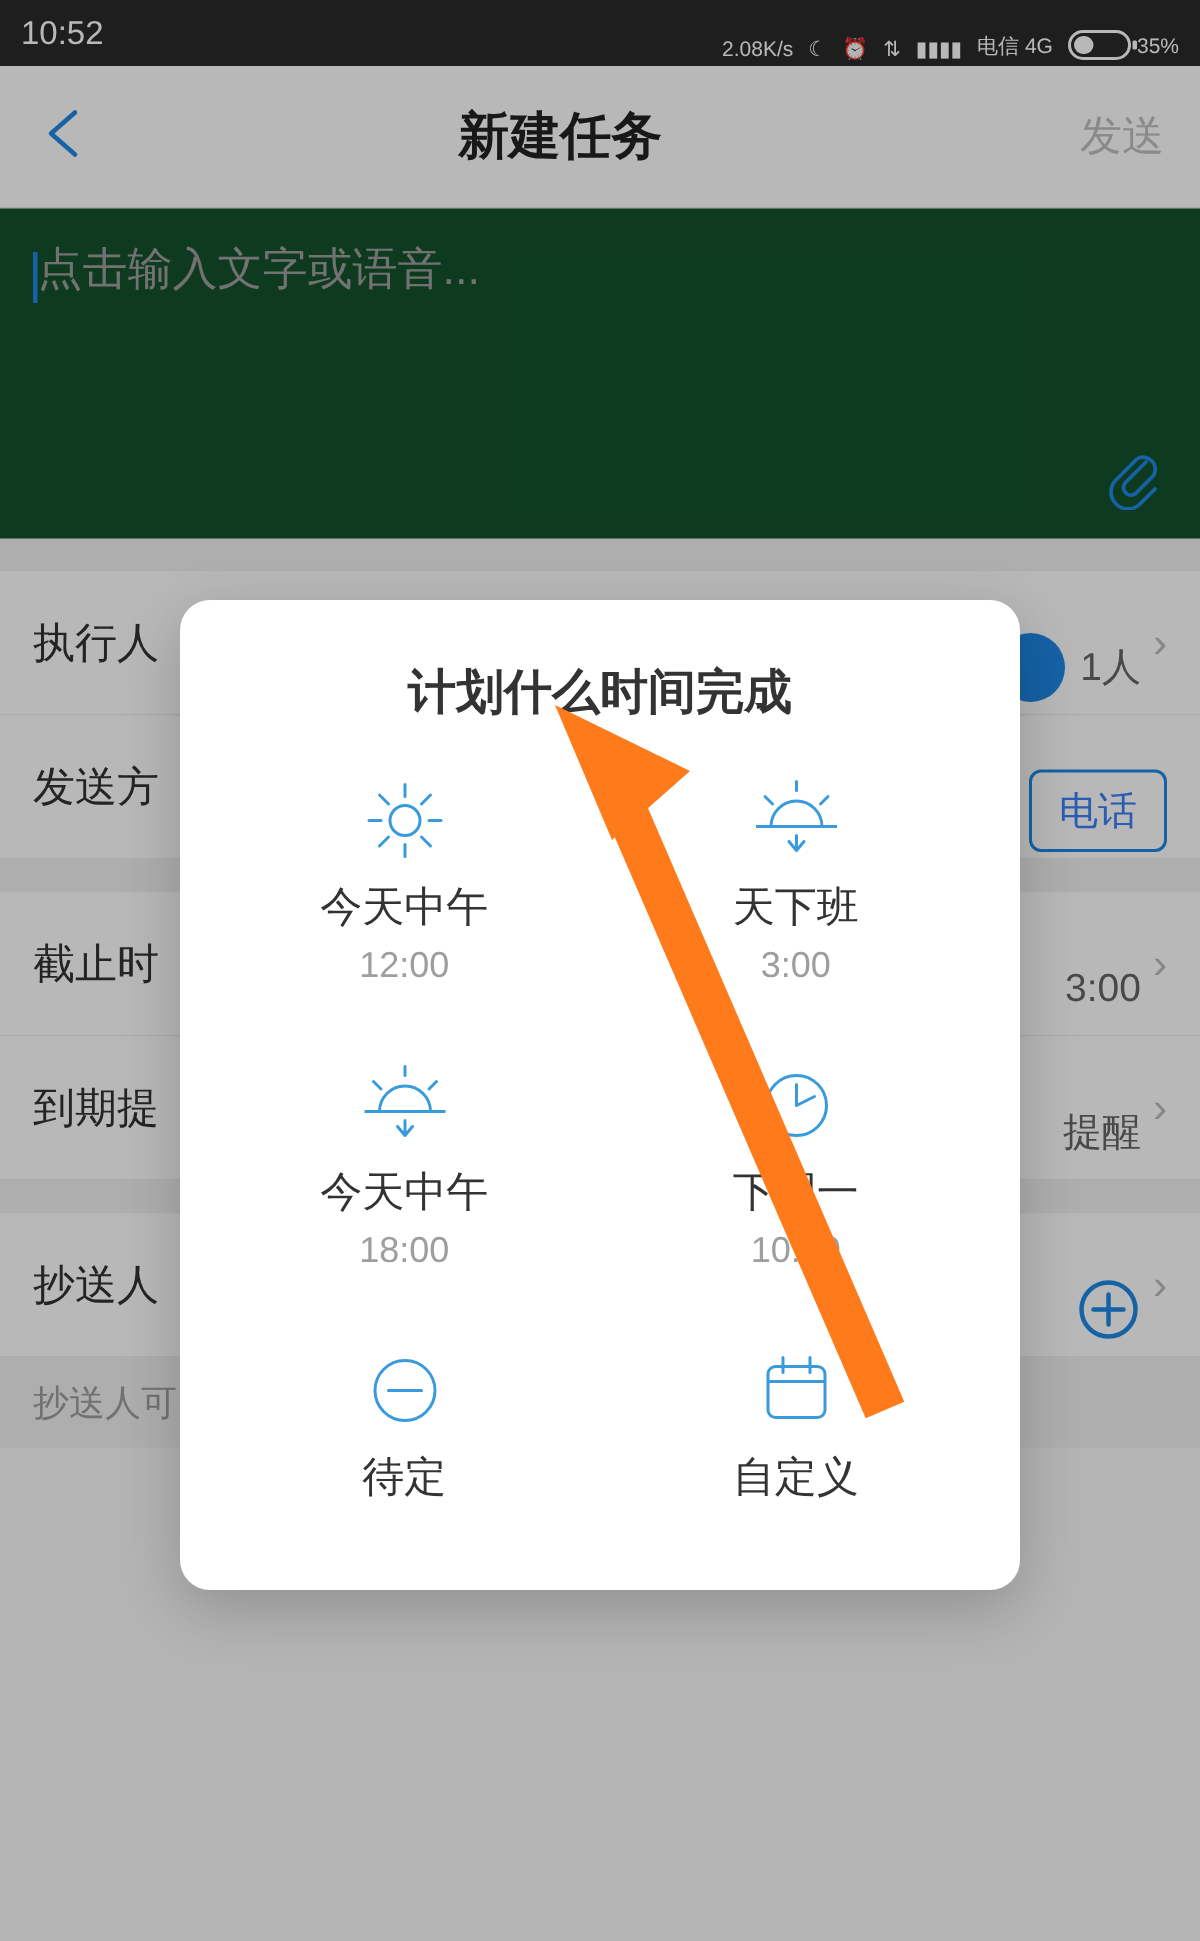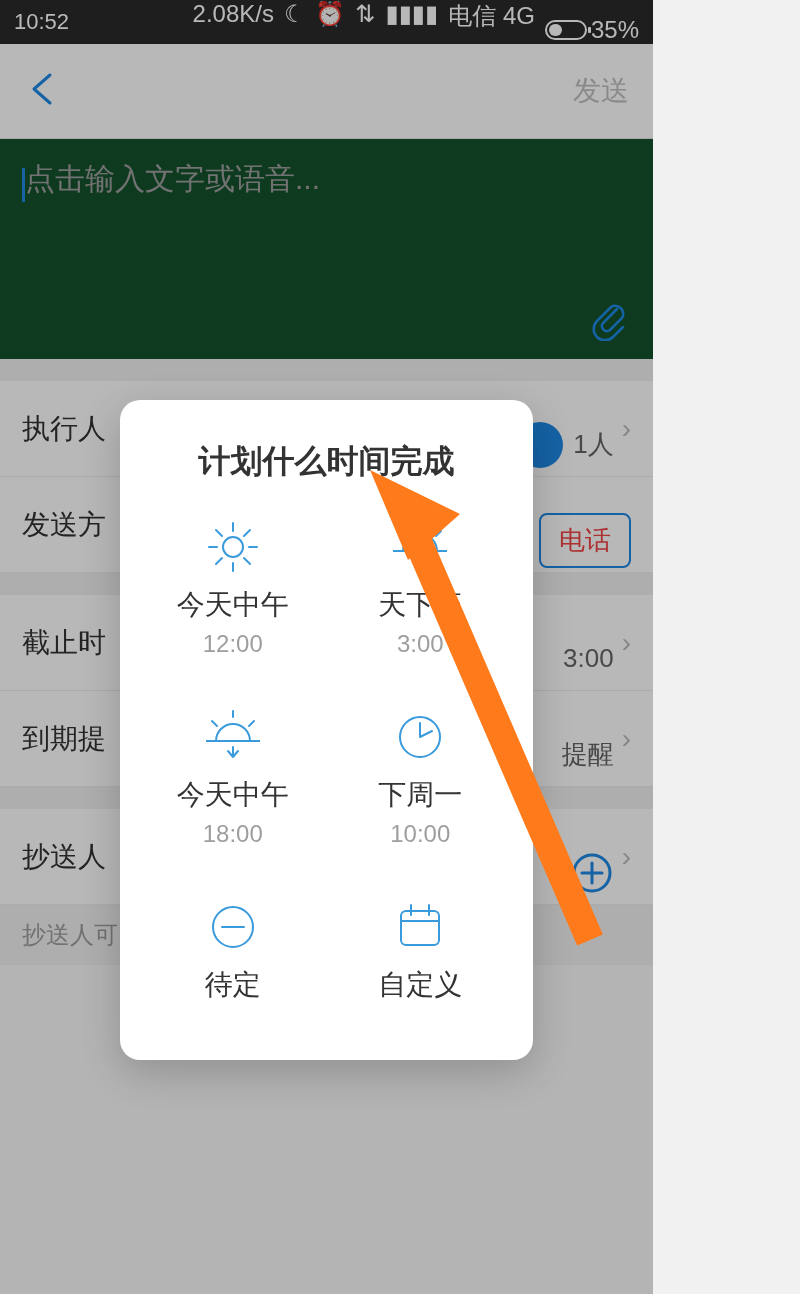--- a/index.html
+++ b/index.html
@@ -1,21 +1,21 @@
 <!DOCTYPE html>
 <html><head>
 <meta charset="utf-8">
 <style>
   * { box-sizing: border-box; margin: 0; padding: 0; }
   html, body { width: 800px; height: 1294px; font-family: -apple-system, "PingFang SC", "Helvetica Neue", Arial, sans-serif; background: #f1f1f1; overflow: hidden; }
-  .screen { position: relative; width: 653px; height: 1294px; background: #fafafa; }
+  .screen { position: relative; width: 800px; height: 1294px; background: #fafafa; }
   
   .statusbar { height: 44px; background: #2a2a2a; color: #fff; display: flex; align-items: center; justify-content: space-between; padding: 0 14px; font-size: 22px; }
   .statusbar .left { font-weight: 500; }
-  .statusbar .right { display: flex; align-items: flex-start; gap: 10px; font-size: 24px; }
+  .statusbar .right { display: flex; align-items: flex-end; gap: 10px; font-size: 14px; }
   .batt { display:inline-flex; align-items:center; gap:4px;margin-top:16px;}
   .batt-shape { width:42px; height:20px; border:2px solid #fff; border-radius:10px; position:relative;}
   .batt-shape::after { content:""; position:absolute; right:-6px; top:5px; width:3px; height:6px; background:#fff; border-radius:1px;}
   .batt-fill { position:absolute; left:2px; top:2px; bottom:2px; width:35%; background:#fff; border-radius:6px;}
   
   .header { height: 95px; background: #fff; display:flex; align-items:center; justify-content:space-between; padding:0 24px; border-bottom:1px solid #e6e6e6;}
   .header .title { font-size:34px; font-weight:600; color:#222; flex:1; text-align:center;}
   .header .back svg { width:40px; height:40px; }
   .header .send { font-size:28px; color:#bfbfbf;margin-left:37px; }
   
@@ -23,21 +23,21 @@
   .compose .placeholder { color:#9e9e9e; font-size:30px; display:inline;}
   .caret { display:inline-block; width:3px; height:34px; background:#1e88e5; vertical-align:middle; margin-right:0;}
   .attach { position:absolute; right:22px; bottom:14px; }
   .attach svg { width:44px; height:44px; }
   
   .section-gap { height:22px; background:#f1f1f1;}
   .row { background:#fff; padding:0 22px; height:96px; display:flex; align-items:center; border-bottom:1px solid #eee; font-size:28px; color:#333;}
   .row .label { flex:0 0 auto; }
   .row .value { margin-left:auto; color:#666; font-size:26px; display:flex; align-items:center; gap:10px;margin-top:32px;}
   .row .chev { color:#bbb; font-size:28px; margin-left:8px;}
-  .tag-btn { border:2px solid #1e88e5; color:#ef4444; border-radius:8px; padding:8px 18px; font-size:26px; margin-left:8px;}
+  .tag-btn { border:2px solid #1e88e5; color:#3b82f6; border-radius:8px; padding:8px 18px; font-size:26px; margin-left:8px;}
   .avatar { width:46px; height:46px; border-radius:50%; background:#1e88e5;}
   .addcircle svg { width:44px; height:44px;}
   .footnote { background:#f1f1f1; color:#9e9e9e; font-size:24px; padding:14px 22px;}
   
   .overlay { position:absolute; inset:0; background:rgba(0,0,0,0.28);}
   .modal { position:absolute; left:120px; right:120px; top:400px; background:#fff; border-radius:20px; padding:40px 24px 50px; box-shadow:0 12px 40px rgba(0,0,0,0.2);}
   .modal-title { text-align:center; font-size:32px; color:#333; margin-bottom:30px;font-weight:bold;}
   .grid { display:grid; grid-template-columns:1fr 1fr; row-gap:46px; column-gap:10px;}
   .opt { display:flex; flex-direction:column; align-items:center; gap:6px;}
   .opt .icon { height:66px; display:flex; align-items:center; justify-content:center;}
@@ -69,20 +69,21 @@
       </span>
     </div>
   </div>
 
   <div class="header">
     <div class="back">
       <svg viewBox="0 0 40 40">
           <path d="M26 6 L10 20 L26 34" fill="none" stroke="#1e88e5" stroke-width="3" stroke-linecap="round" stroke-linejoin="round"></path>
         </svg>
     </div>
+    <div class="title">新建任务</div>
     <div class="send">发送</div>
   </div>
 
   <div class="compose">
     <span class="caret"></span><span class="placeholder">点击输入文字或语音...</span>
     <div class="attach">
       <svg viewBox="0 0 44 44">
           <path d="M30 12 L16 26 a5 5 0 0 0 7 7 L35 21 a8 8 0 0 0 -11 -11 L10 24 a11 11 0 0 0 16 16 l10 -10" fill="none" stroke="#1e88e5" stroke-width="2.5" stroke-linecap="round"></path>
         </svg>
     </div>

